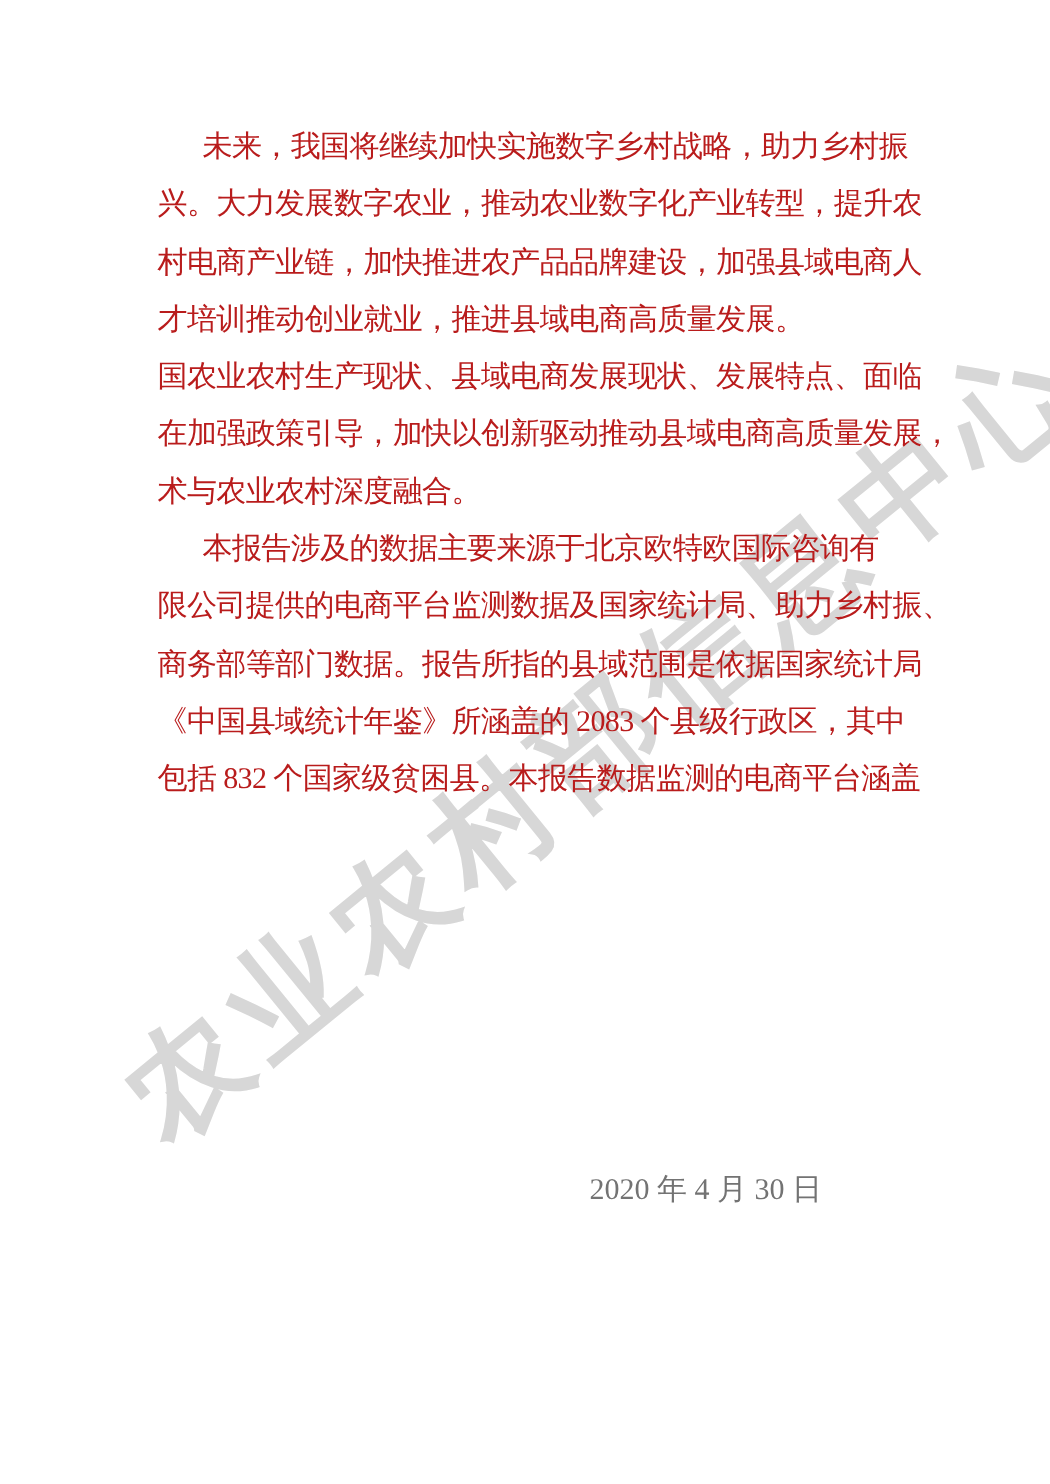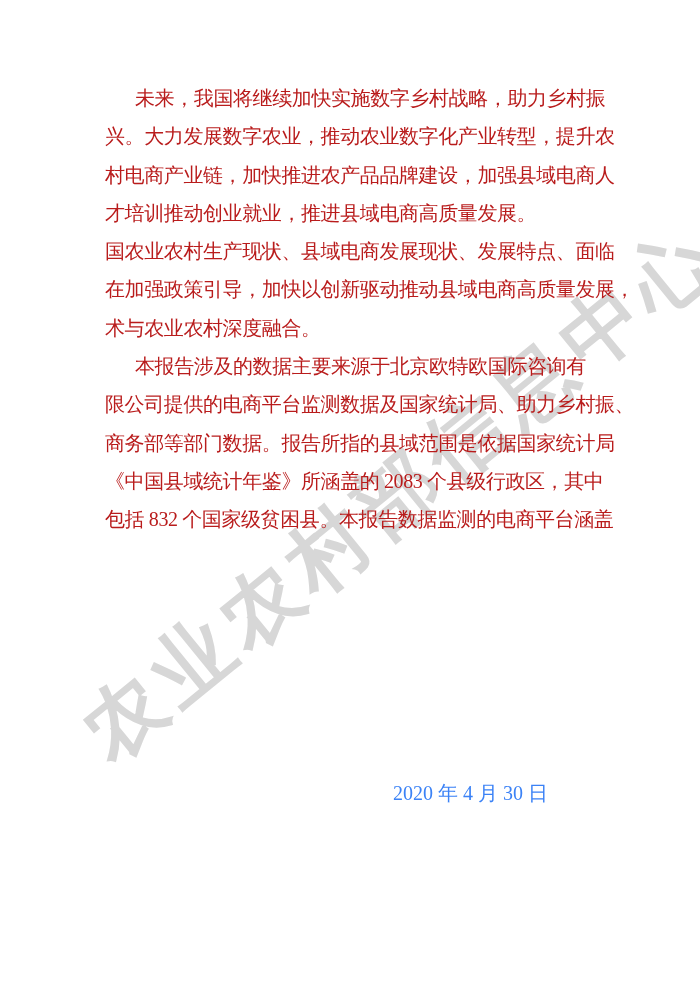--- a/index.html
+++ b/index.html
@@ -52,21 +52,21 @@
     padding-left: 30px;
   }
   .date-line {
     position: absolute;
     left: 105px;
     top: 778px;
     width: 443px;
     height: 30px;
     line-height: 30px;
     text-align: right;
-    color: #3b82f6;
+    color: #737373;
     font-size: 20px;
     z-index: 1;
     white-space: nowrap;
   }
 </style>
 </head>
 <body>
 
 <div class="page">
 

